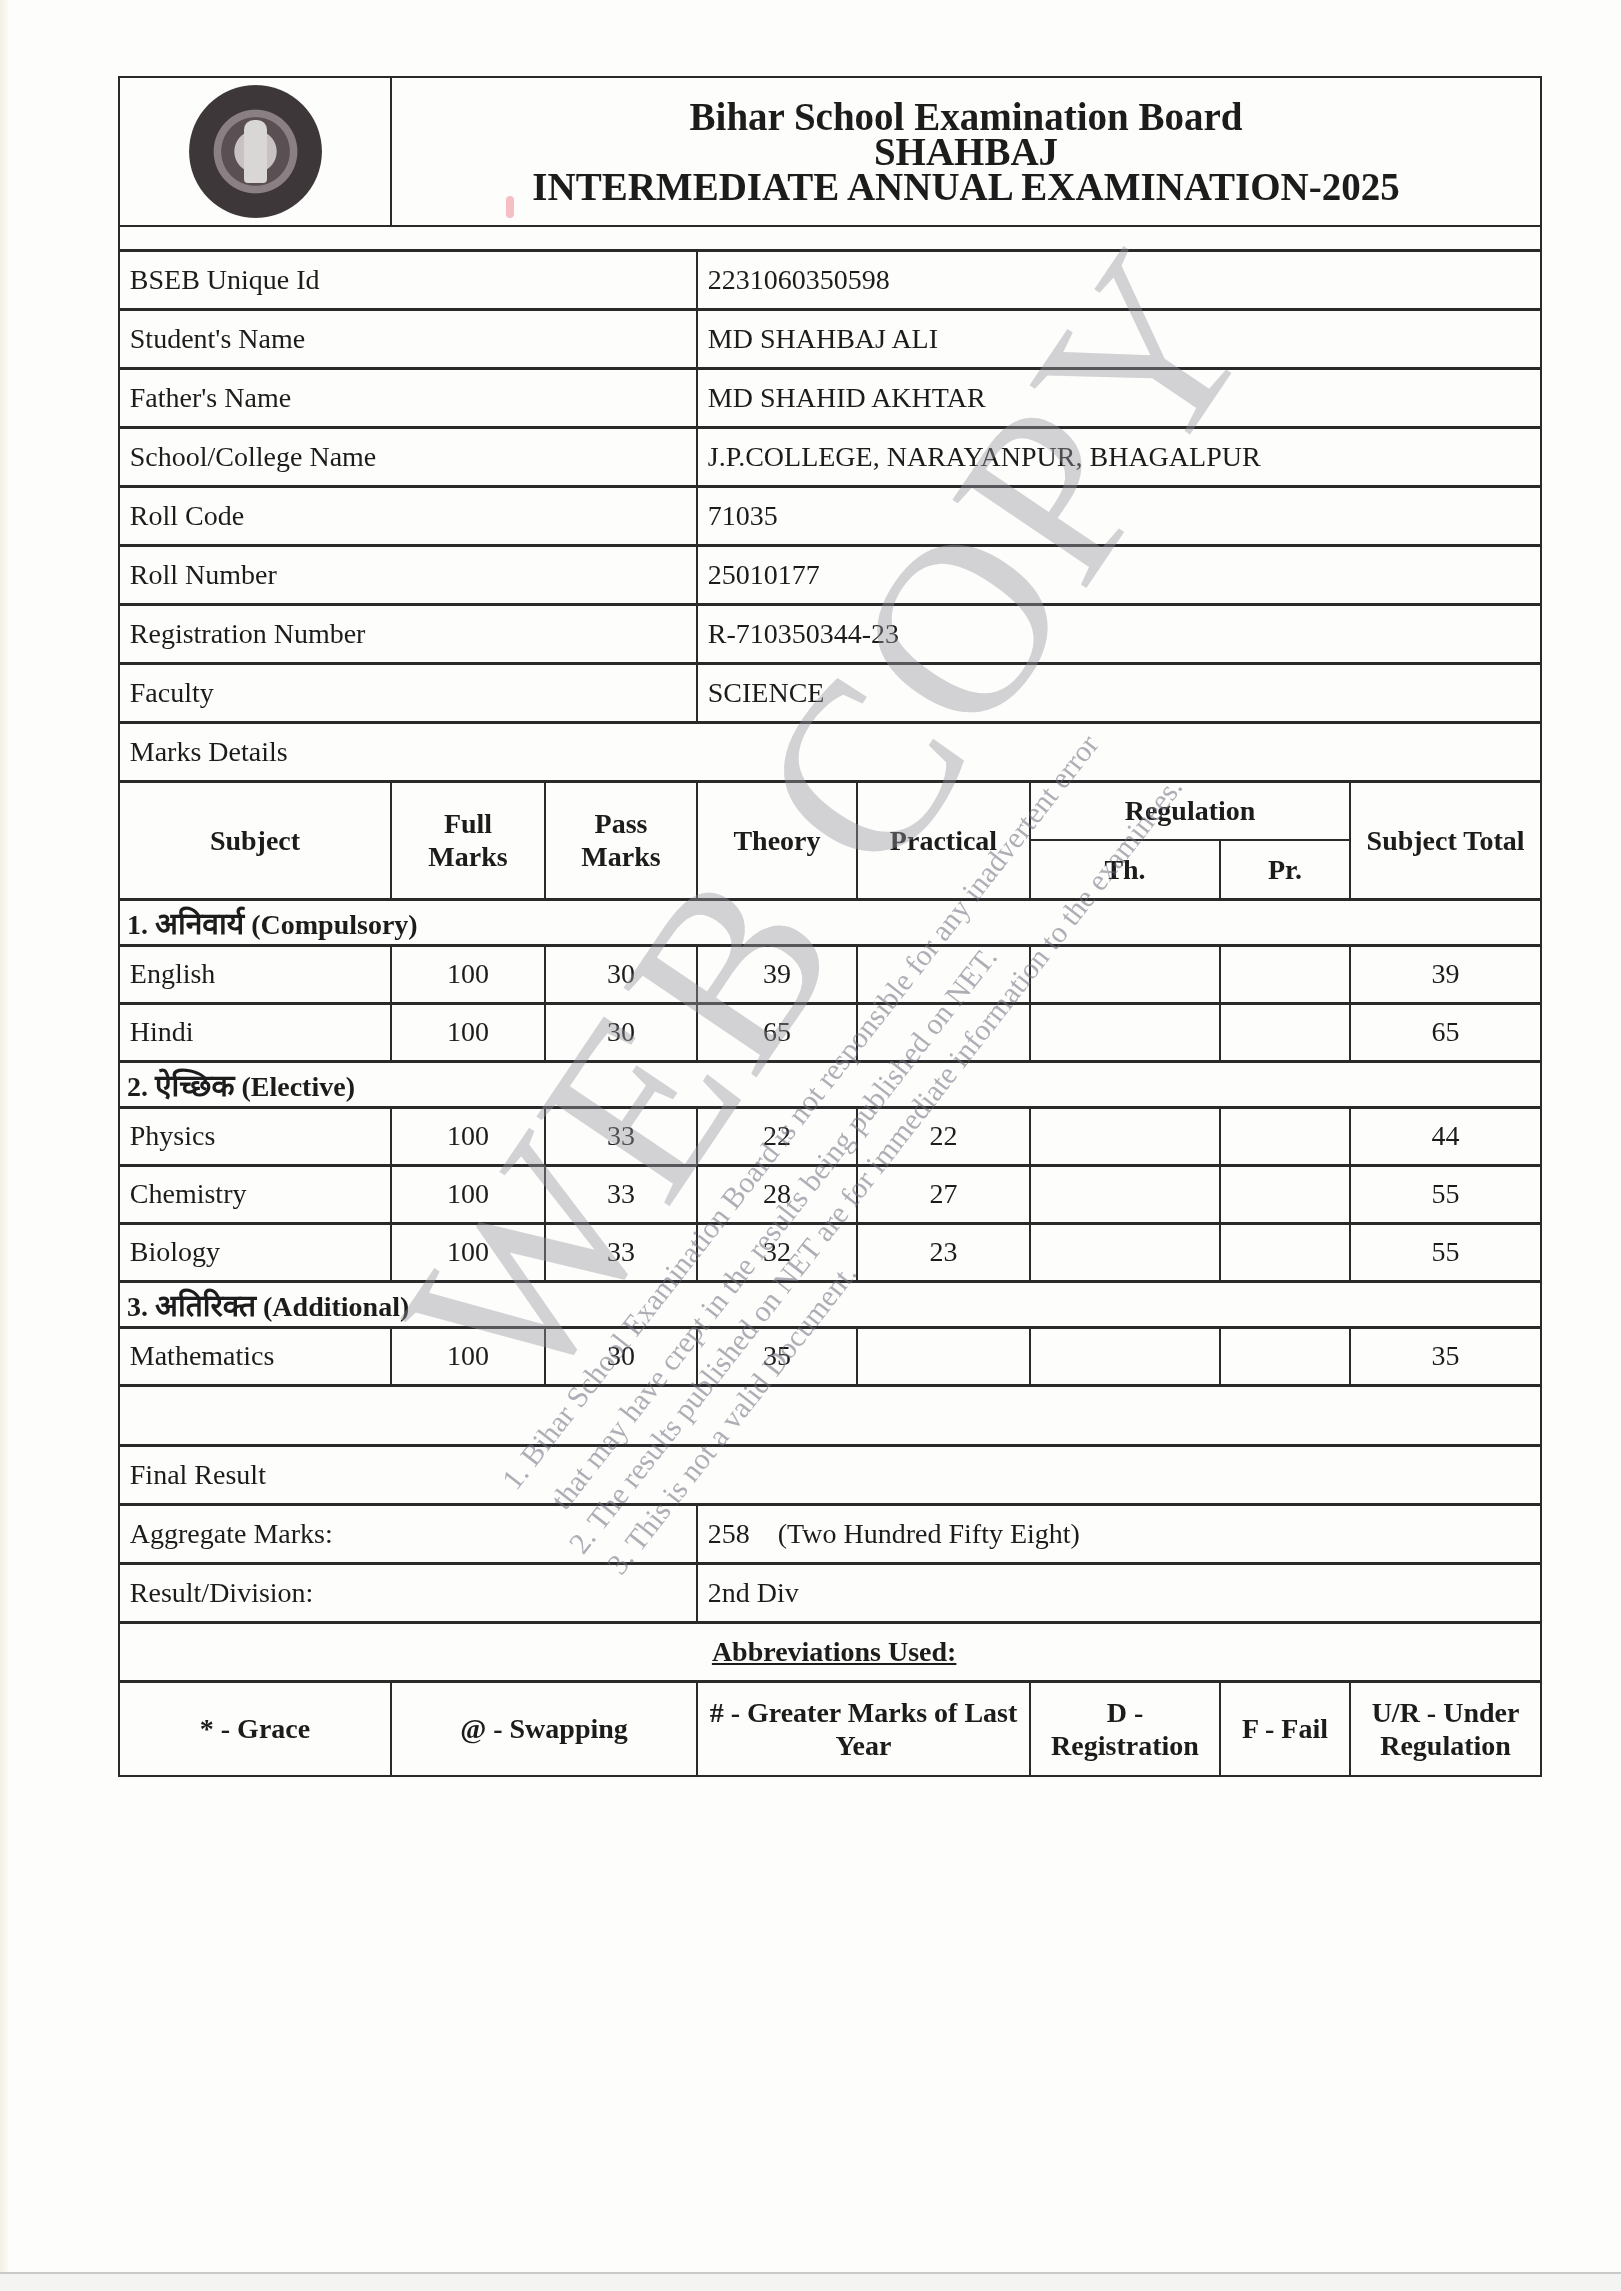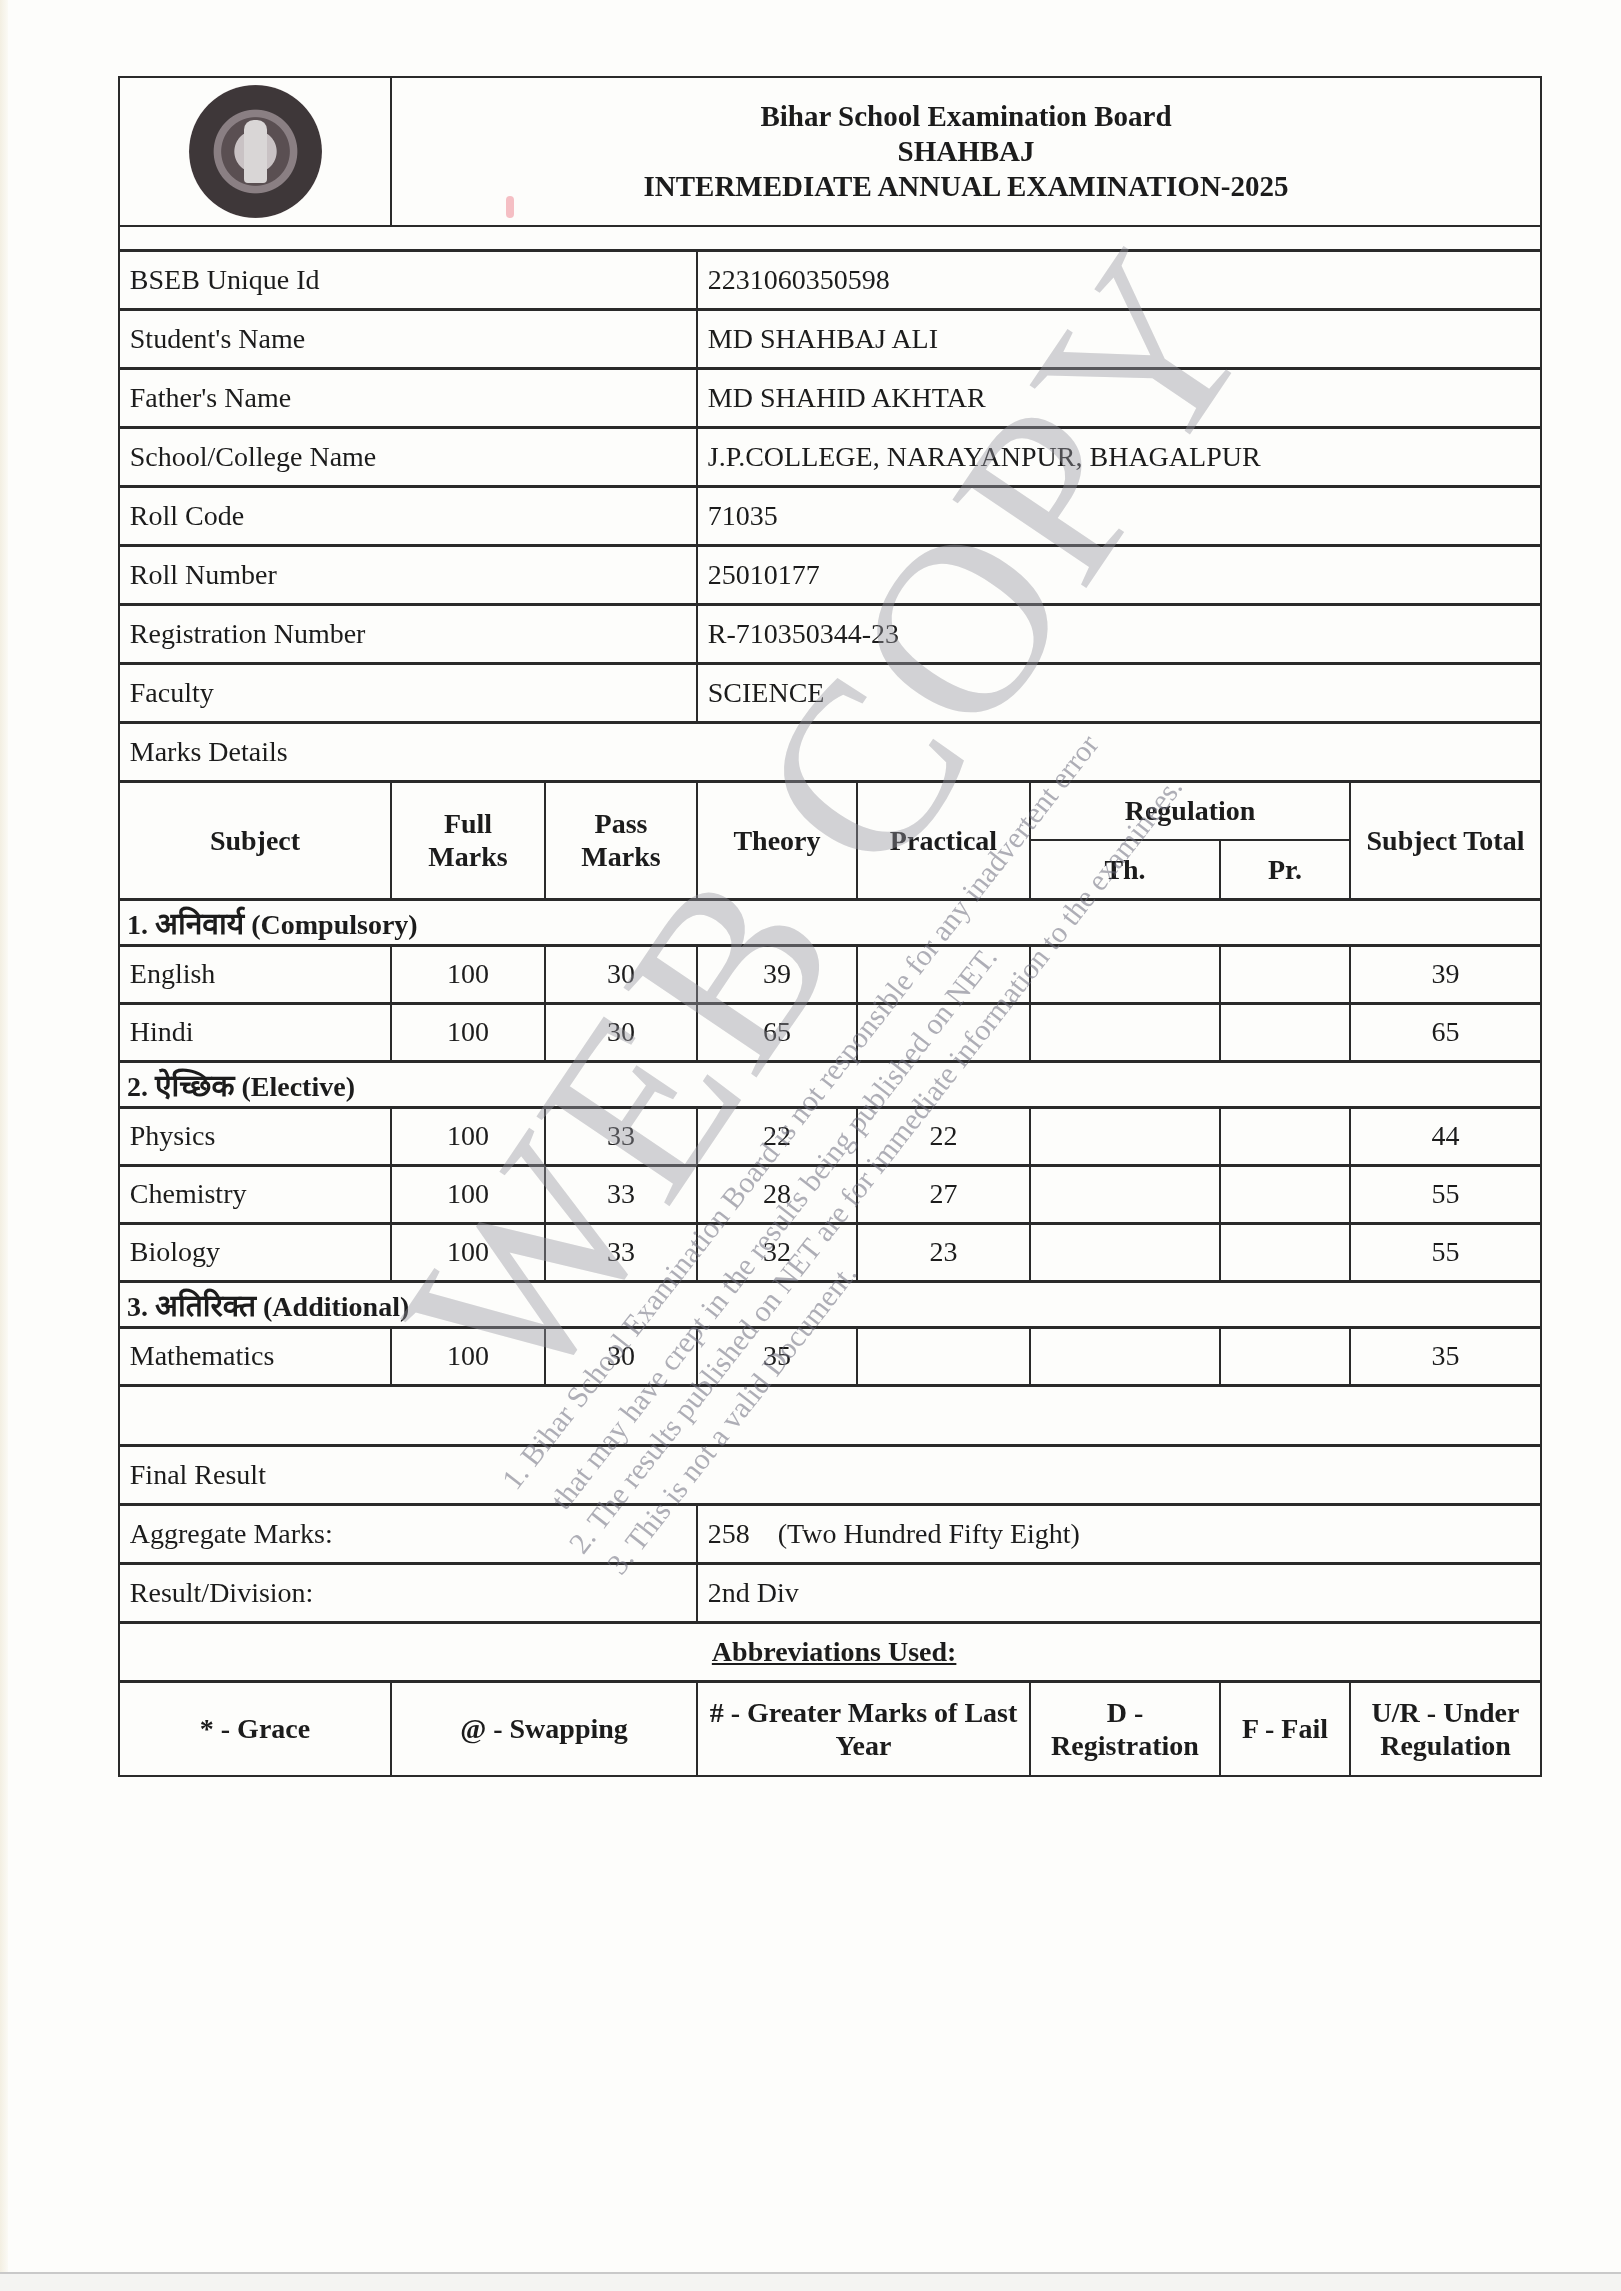--- a/index.html
+++ b/index.html
@@ -20,21 +20,21 @@
 
   
   .hdr td { height:147px; }
   .logo-cell { text-align:center; }
   .seal {
     width:133px; height:133px; border-radius:50%; margin:0 auto;
     background:radial-gradient(circle at 50% 50%, #c9c2c4 0 22%, #5a4f52 23% 36%, #8a7f83 37% 44%, #3e3739 45% 70%, #7a6f72 71% 78%, #2d2829 79% 100%);
     position:relative;
   }
   .seal .figure { position:absolute; left:55px; top:35px; width:23.5px; height:63px; background:#d9d6d6; border-radius:9.8px 9.8px 3.9px 3.9px; }
-  .title-cell { text-align:center; font-weight:bold; font-size:29px; line-height:35px; }
+  .title-cell { text-align:center; font-weight:bold; font-size:39px; line-height:35px; }
   .gap td { height:21.6px; border-left:2px solid #2a2a2a; border-right:2px solid #2a2a2a; }
 
   .info td { height:56px; }
   .info .lbl { font-weight:normal; }
   .info .val { font-weight:normal; }
 
   .marks-hdr th { text-align:center; font-size:28px; line-height:33px; }
   .marks-hdr th.left { text-align:center; }
   .section td { height:43px; font-weight:bold; padding-left:7px; }
   .section .dev { font-size:30px; }

